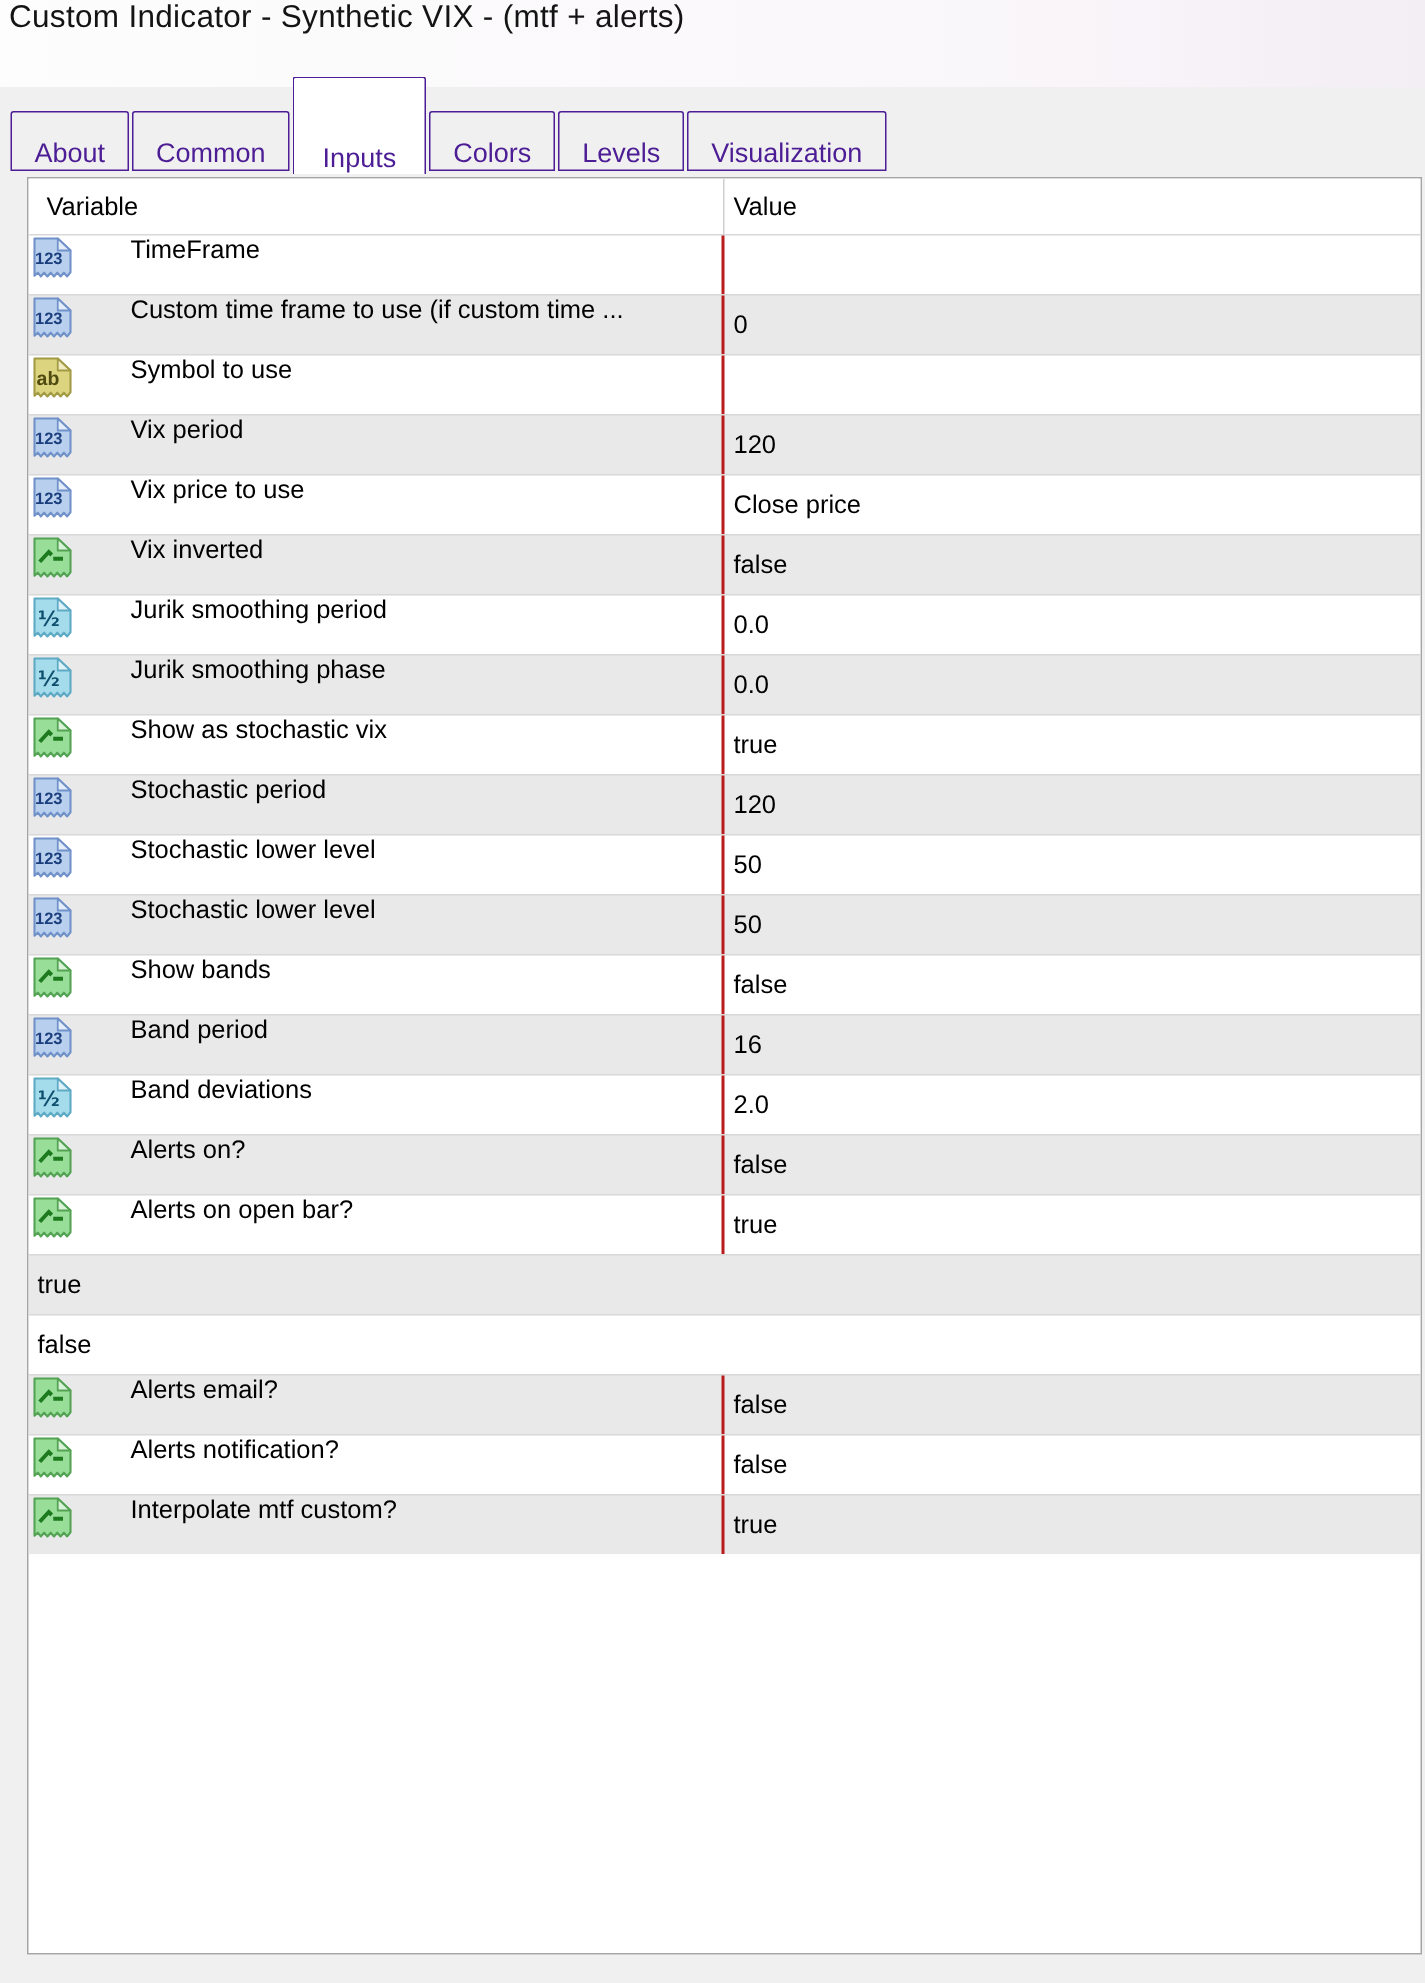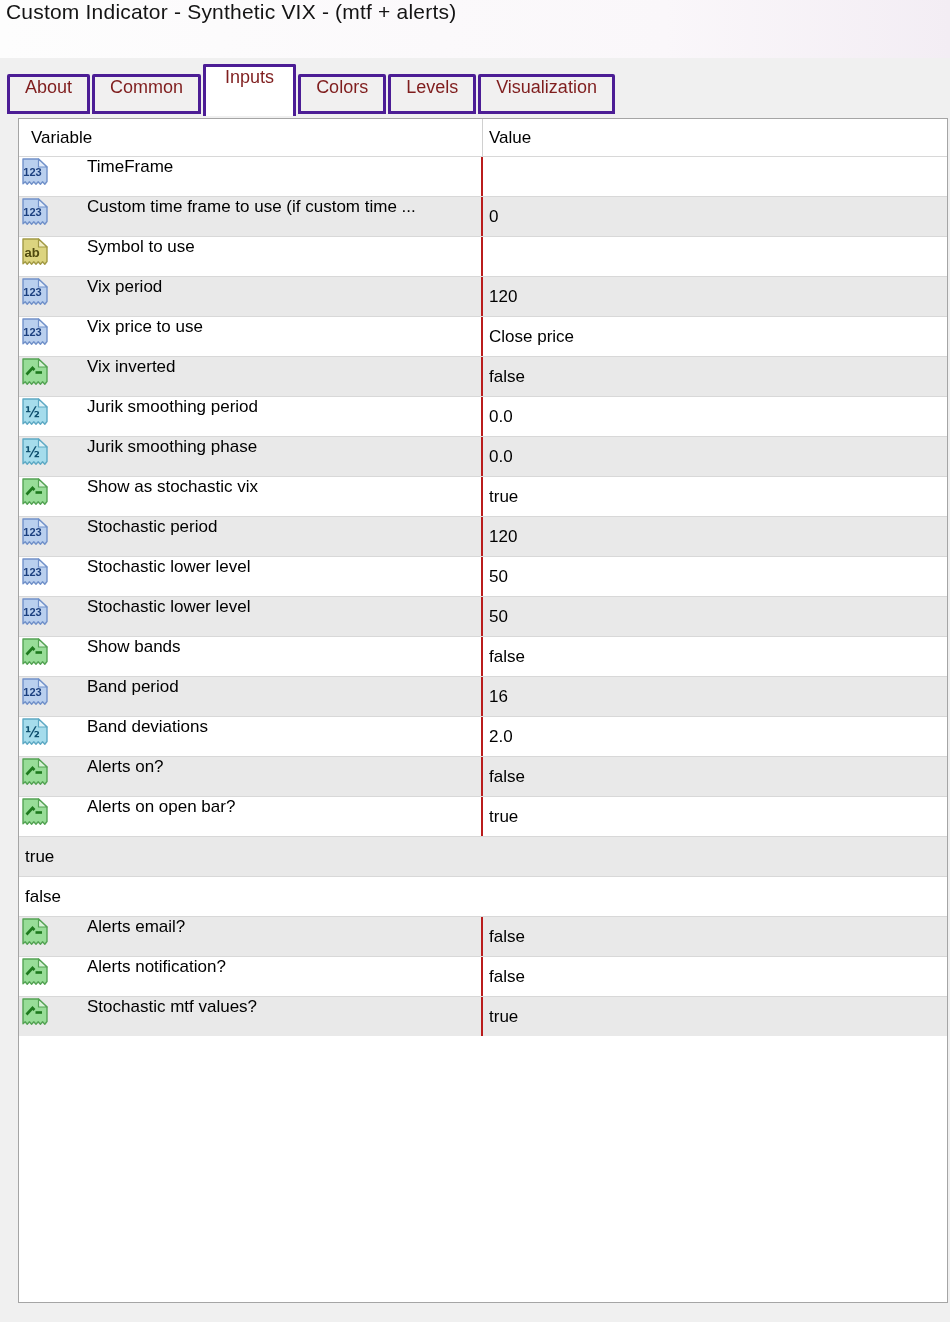--- a/index.html
+++ b/index.html
@@ -35,34 +35,34 @@
   .tabbar {
     display: flex;
     align-items: flex-end;
     height: 48px;
     padding-left: 7px;
     margin-top: 8px;
   }
   .tab {
     height: 40px;
     background: #f1f0f0;
-    border: 3px solid #4c1d95;
+    border: 1px solid #4c1d95;
     border-top-left-radius: 2px;
     border-top-right-radius: 2px;
     display: flex;
-    align-items: flex-start;
+    align-items: flex-end;
     padding: 0 15px;
     margin-right: 2px;
     font-size: 18px;
-    color: #7f1d1d;
+    color: #4c1d95;
     box-sizing: border-box;
     cursor: default;
   }
   .tab.active {
-    height: 52px;
+    height: 65px;
     background: #ffffff;
     border-bottom: none;
     padding: 0 19px;
     position: relative;
     z-index: 2;
     margin-bottom: -2px;
   }
   
   .ptable {
     position: absolute;
@@ -456,20 +456,20 @@
       <span class="ticon" data-type="bool">
 
         <svg data-type="bool" width="28" height="31" viewBox="0 0 28 31">
           <path d="M2 2 H17.5 L26 10 V24.5 L23.8 27.3 L21.6 24.8 L19.4 27.3 L17.2 24.8 L15 27.3 L12.8 24.8 L10.6 27.3 L8.4 24.8 L6.2 27.3 L4.2 24.8 L2 26.8 Z" fill="#98dd98" stroke="#54a354" stroke-width="1.4" stroke-linejoin="round"></path>
           <path d="M17.5 2 L26 10 H17.5 Z" fill="#d9f3d9" stroke="#54a354" stroke-width="1.2" stroke-linejoin="round"></path>
           <path d="M5.5 17.5 L11.5 11 L13.5 13" stroke="#1e7a1e" stroke-width="2.6" fill="none"></path>
           <path d="M14.5 15.5 L21 15.5" stroke="#1e7a1e" stroke-width="2.6" fill="none"></path>
         </svg>
 
       </span>
-      <span class="lbl">Stochastic mtf values?</span>
+      <span class="lbl">Interpolate mtf custom?</span>
     </div>
     <div class="cell-val">true</div>
   </div>
       </div>
   </div>
 
 </div>
 
 </body></html>

